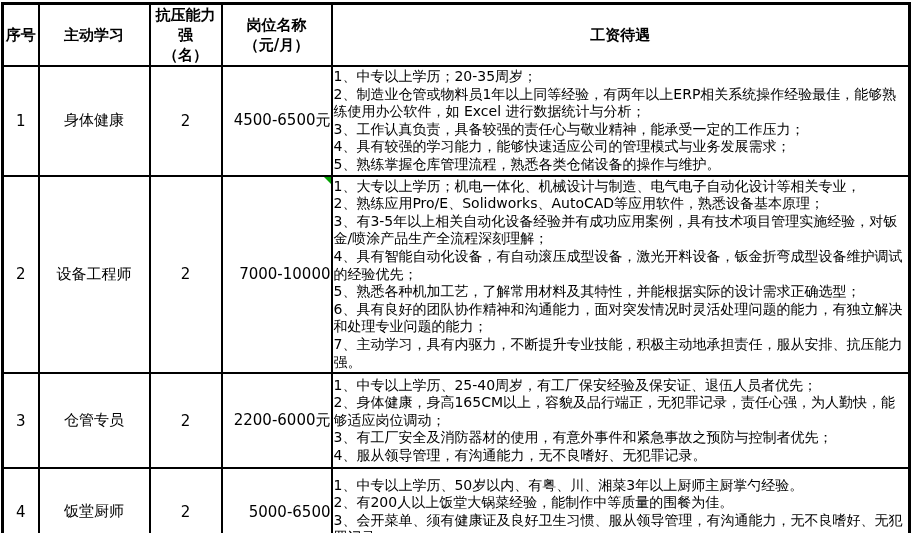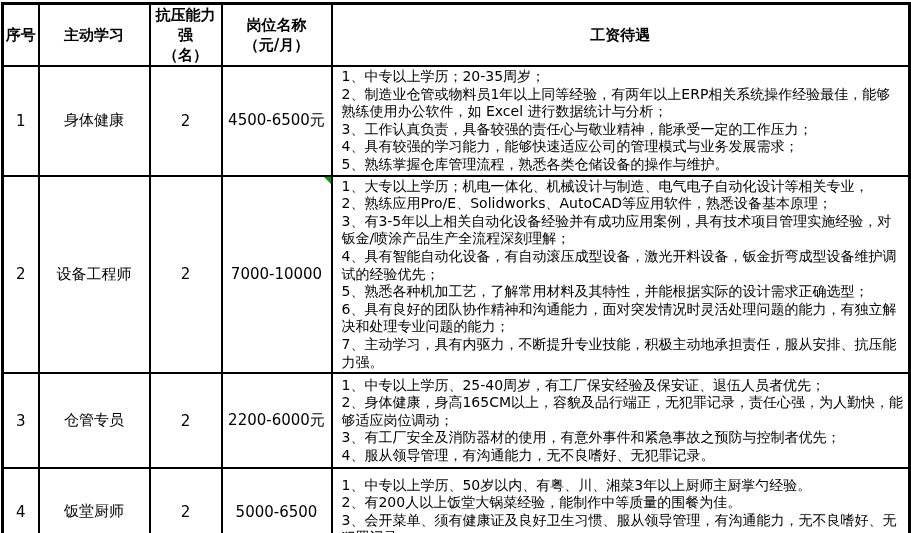--- a/index.html
+++ b/index.html
@@ -41,24 +41,25 @@
     vertical-align: middle;
     font-size: 15px;
     white-space: nowrap;
   }
   td.req {
     font-size: 14px;
     line-height: 17.6px;
     text-align: left;
     vertical-align: middle;
     white-space: pre-line;
-    padding: 1px 4px 1px 9px;
+    padding: 1px 4px 1px 1px;
   }
   td.salary {
     position: relative;
+    text-align: right;
   }
   .err-tri {
     position: absolute;
     top: 0;
     right: 0;
     width: 0;
     height: 0;
     border-top: 7px solid #00a000;
     border-left: 7px solid transparent;
   }

